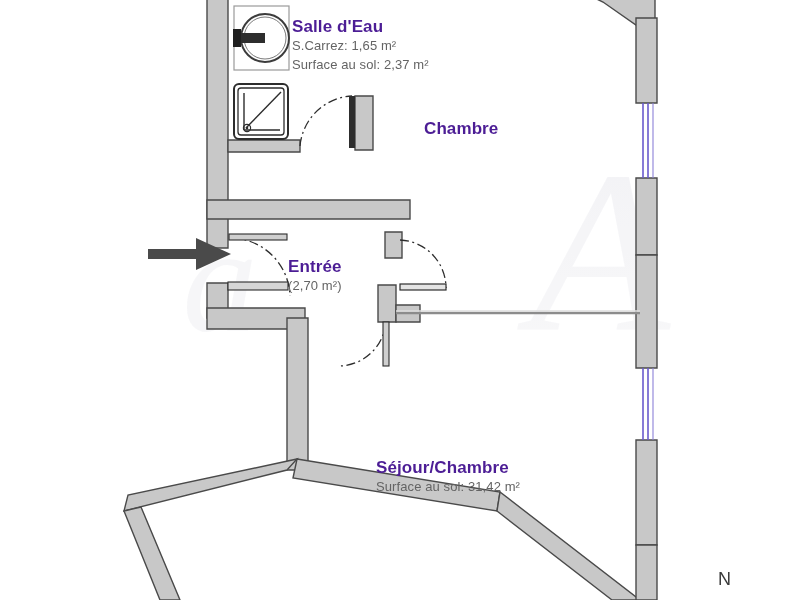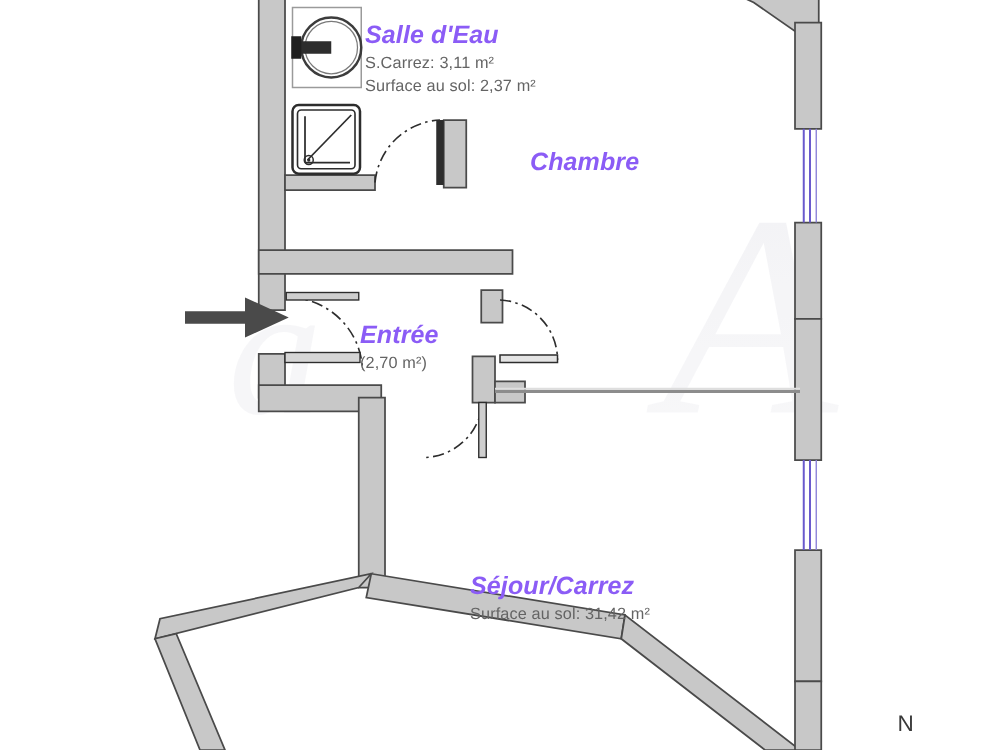--- a/index.html
+++ b/index.html
@@ -4,22 +4,22 @@
 <style>
   html,body{margin:0;padding:0;background:#ffffff;}
   body{
     width:800px;height:600px;overflow:hidden;position:relative;
     font-family:"Liberation Sans", sans-serif;
   }
   #plan{position:absolute;top:0;left:0;width:800px;height:600px;}
 
   .room-label{position:absolute;white-space:nowrap;pointer-events:none;}
   .room-title{
-    font-size:20px;font-weight:bold;color:#8b5cf6;
-    letter-spacing:.1px;line-height:1.25;font-style:italic;
+    font-size:17px;font-weight:bold;color:#4c1d95;
+    letter-spacing:.1px;line-height:1.25;
   }
   .room-line{
     font-size:13px;color:#646464;line-height:1.45;letter-spacing:.1px;
   }
 
   #lbl-salle{left:292px;top:16px;}
   #lbl-chambre{left:424px;top:118px;}
   #lbl-entree{left:288px;top:256px;}
   #lbl-sejour{left:376px;top:457px;}
 
@@ -154,31 +154,31 @@
 
   <g>
     <rect x="148" y="249" width="62" height="10" fill="#4a4a4a"></rect>
     <polygon points="196,238 231,254 196,270" fill="#4a4a4a"></polygon>
   </g>
 
 </svg>
 
 <div class="room-label" id="lbl-salle">
   <div class="room-title">Salle d'Eau</div>
-  <div class="room-line">S.Carrez: 3,11 m²</div>
+  <div class="room-line">S.Carrez: 1,65 m²</div>
   <div class="room-line">Surface au sol: 2,37 m²</div>
 </div>
 
 <div class="room-label" id="lbl-chambre">
   <div class="room-title">Chambre</div>
 </div>
 
 <div class="room-label" id="lbl-entree">
   <div class="room-title">Entrée</div>
   <div class="room-line">(2,70 m²)</div>
 </div>
 
 <div class="room-label" id="lbl-sejour">
-  <div class="room-title">Séjour/Carrez</div>
+  <div class="room-title">Séjour/Chambre</div>
   <div class="room-line">Surface au sol: 31,42 m²</div>
 </div>
 
 <div id="compass">N</div>
 
 </body></html>

